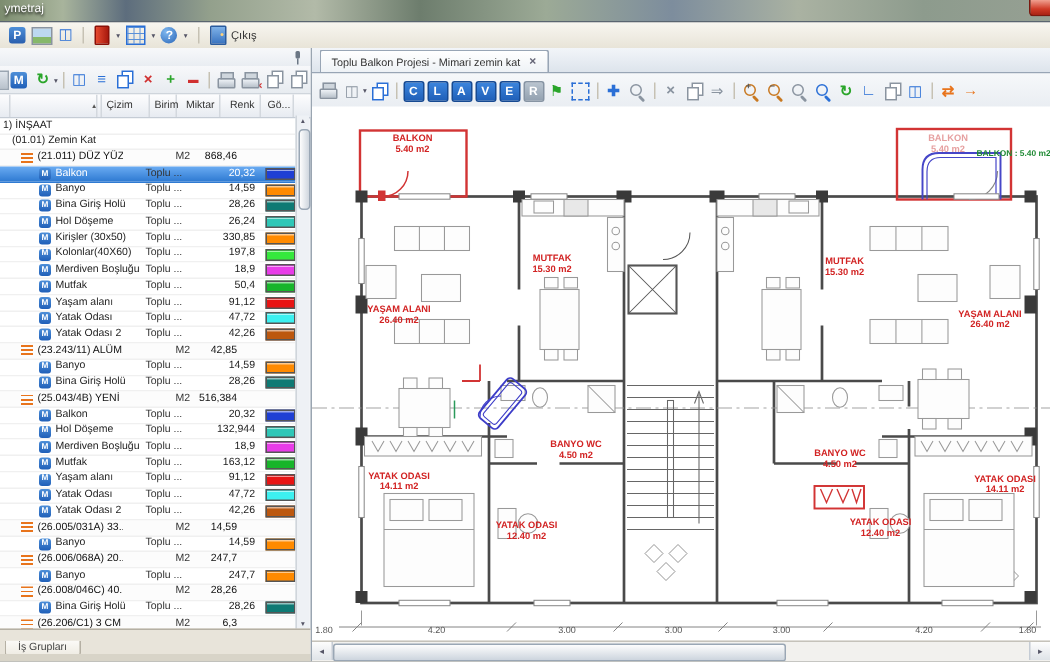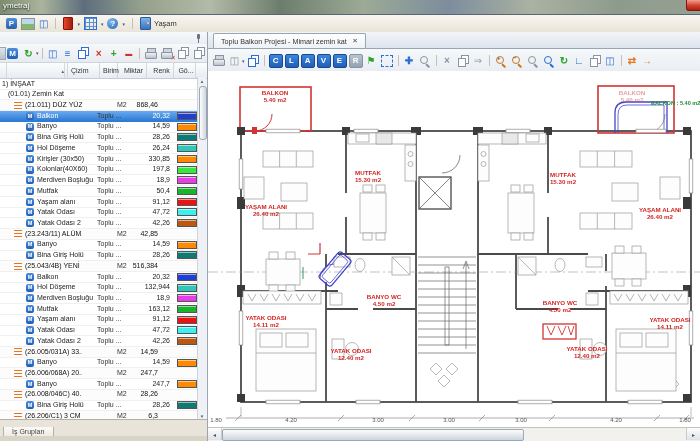--- a/index.html
+++ b/index.html
@@ -138,21 +138,21 @@
     <span class="vsep"></span>
     <span class="book"></span>
     <span class="caret">▾</span>
     <span class="grid"></span>
     <span class="caret">▾</span>
     <span class="help">?</span>
     <span class="caret">▾</span>
     <span class="vsep"></span>
     <span class="exitbtn">
       <span class="door"></span>
-      <span>Yaşam</span>
+      <span>Çıkış</span>
     </span>
   </div>
 
   <div id="leftpanel">
     <div id="pinrow">
       <span class="pin"></span>
     </div>
     <div id="ptoolbar">
       <span class="cuticon"></span>
       <span class="ticon micon" style="width:11px;height:11px;font-size:8px;">M</span>

